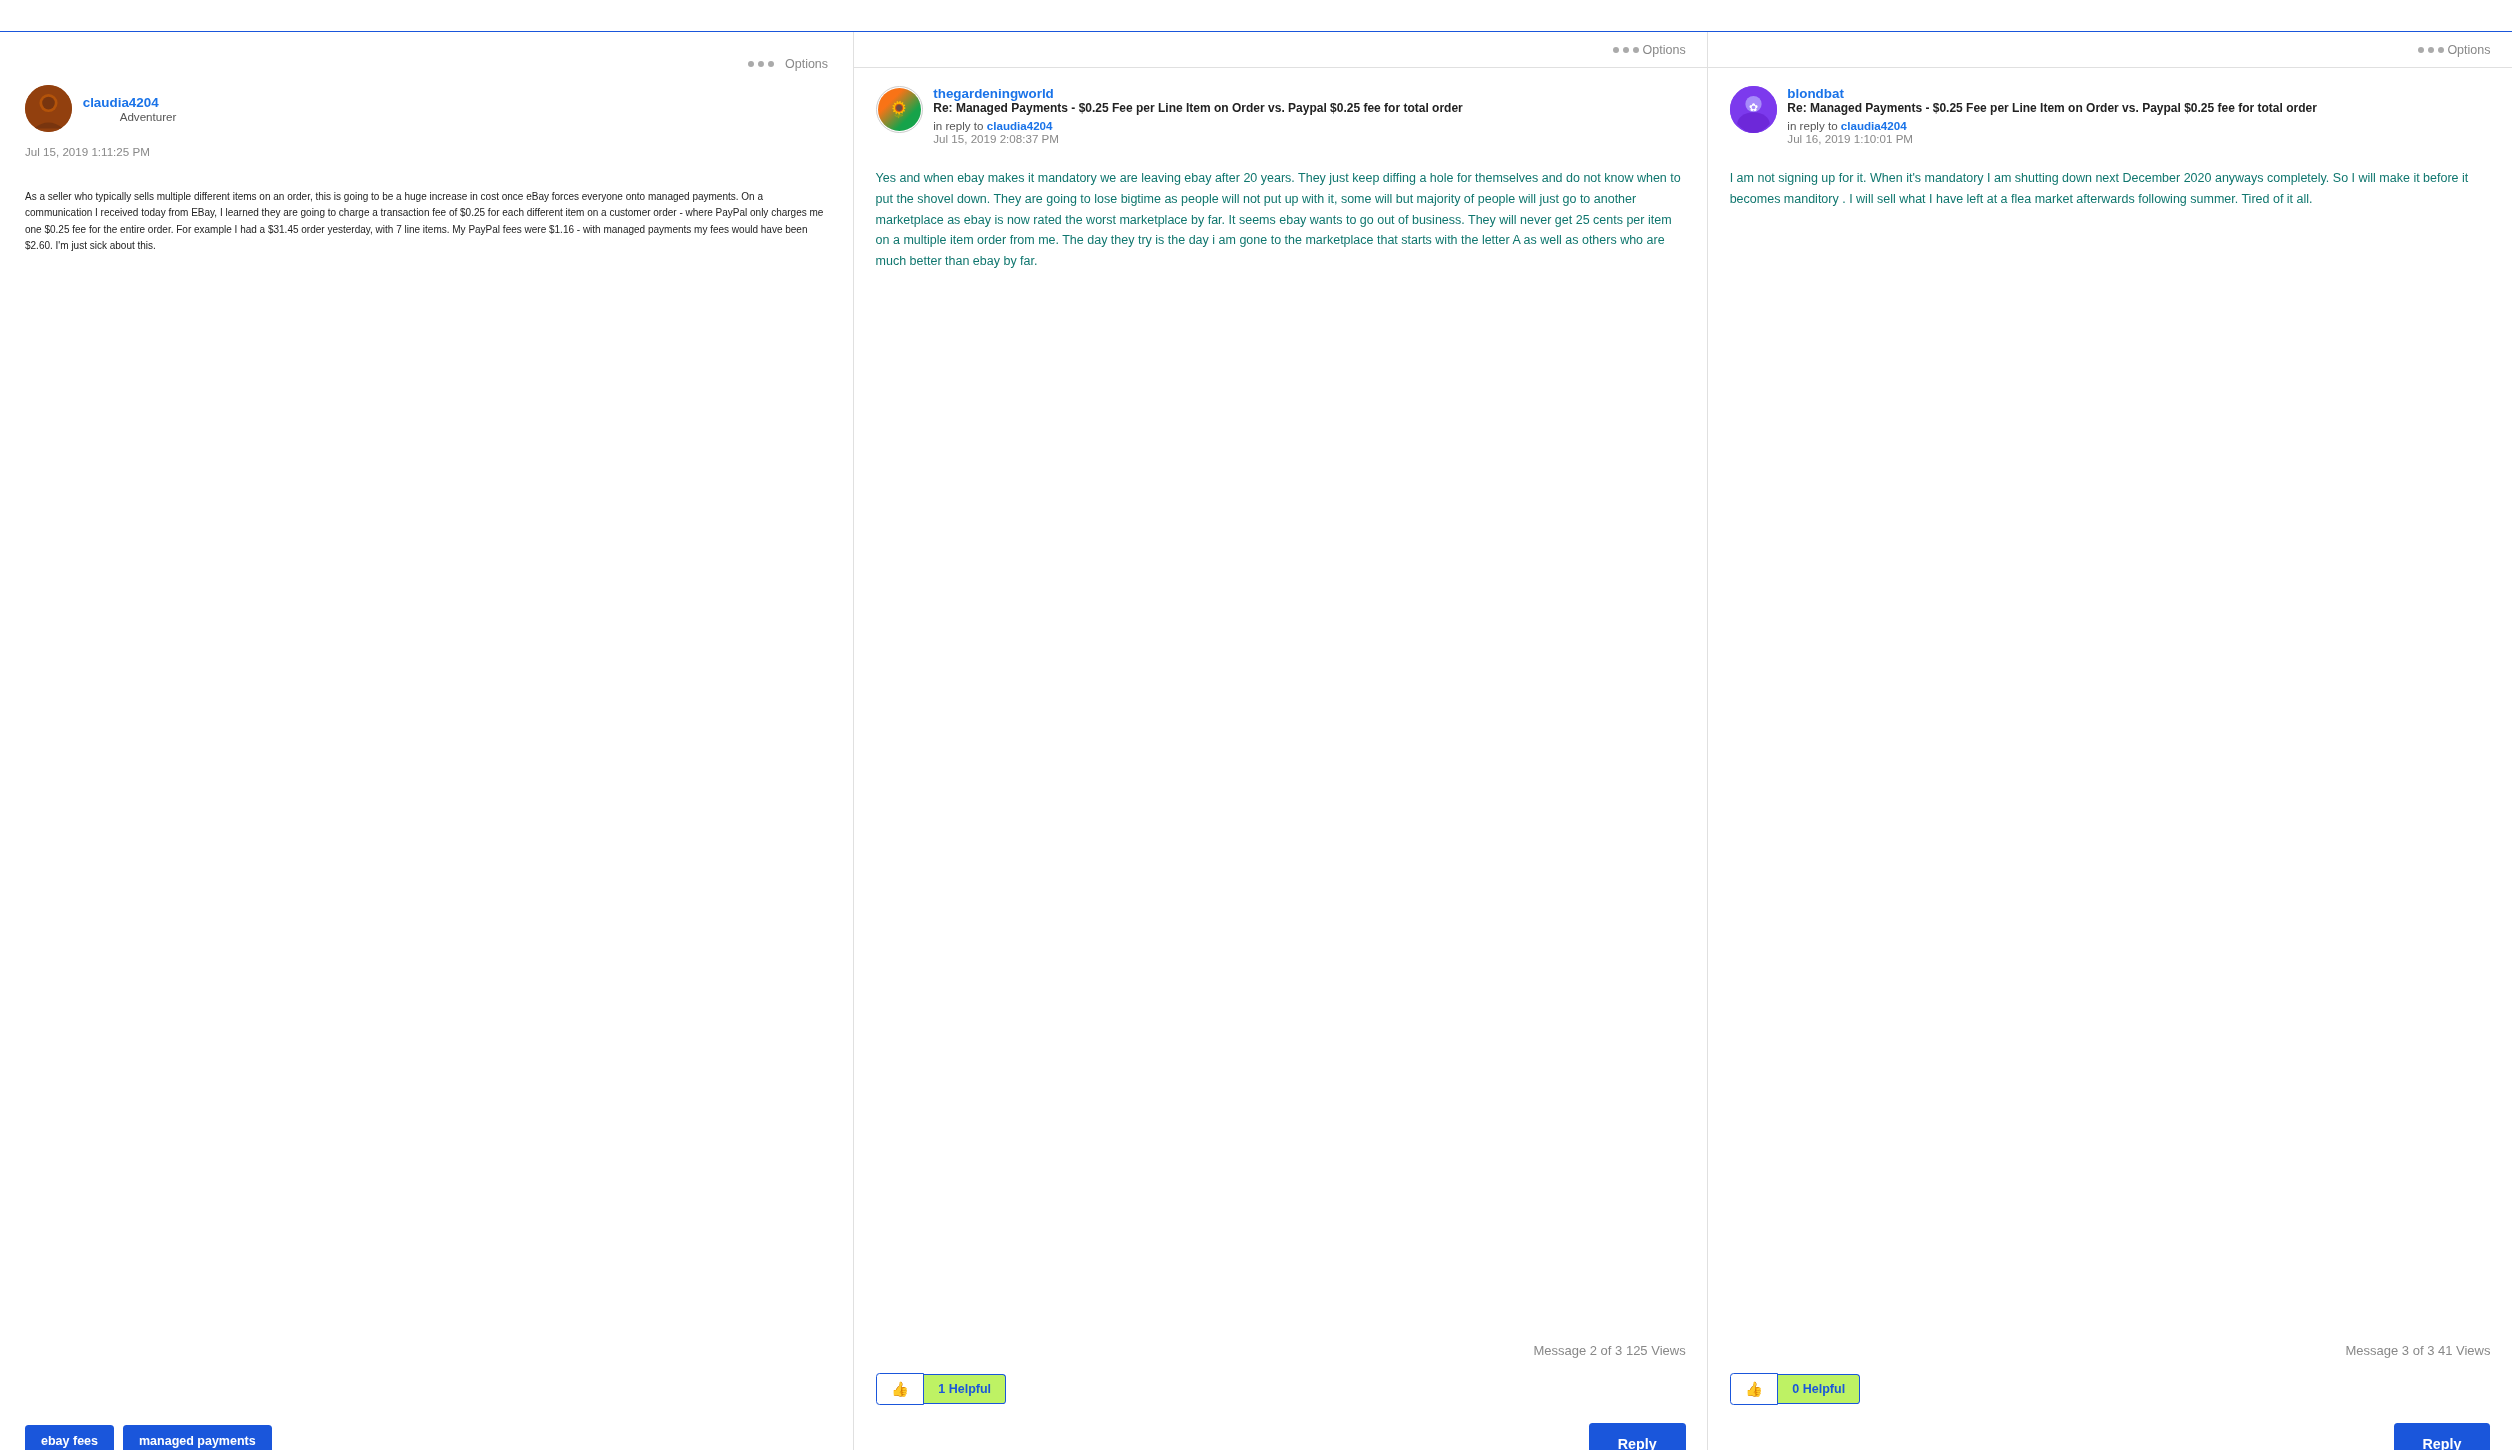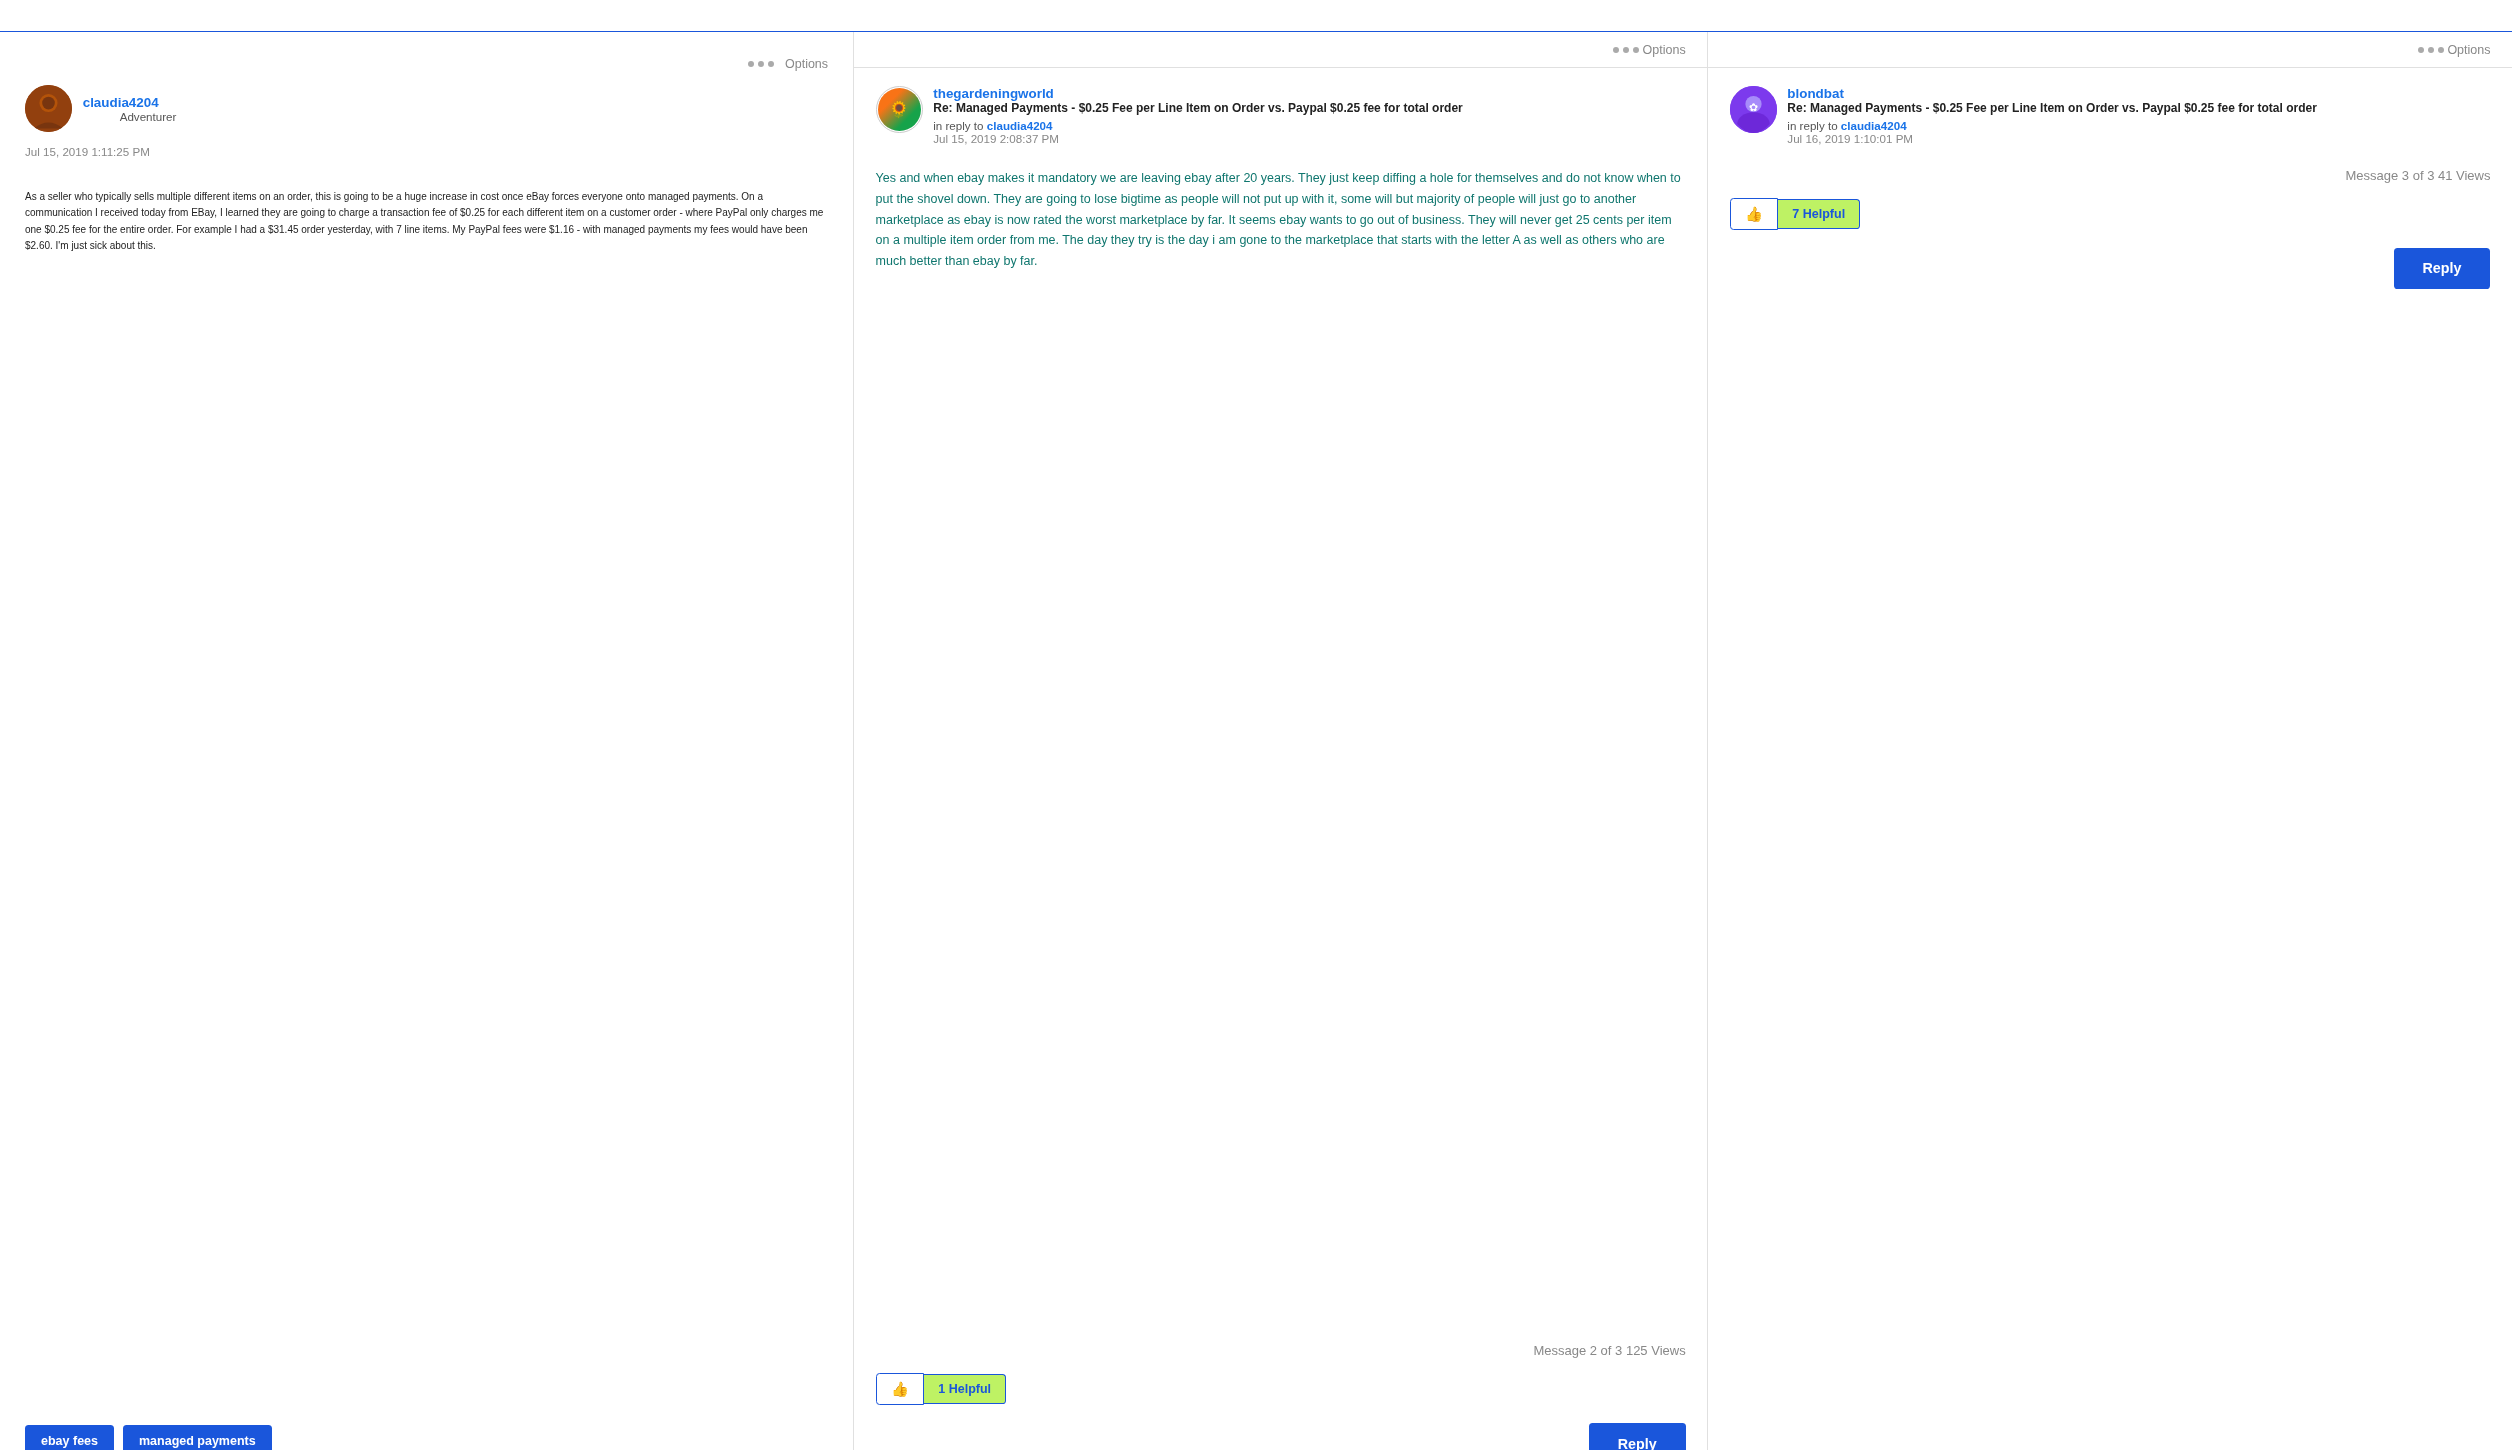--- a/index.html
+++ b/index.html
@@ -418,28 +418,29 @@
           <a class="author-name">blondbat</a>
           <div class="reply-title">Re: Managed Payments - $0.25 Fee per Line Item on Order vs. Paypal $0.25 fee for total order</div>
           <div class="in-reply-to">
             <span>in reply to</span>
             <a href="#">claudia4204</a>
           </div>
           <div class="reply-date">Jul 16, 2019 1:10:01 PM</div>
         </div>
       </div>
 
+      <div class="reply-body">I am not signing up for it. When it's mandatory I am shutting down next December 2020 anyways completely. So I will make it before it becomes manditory . I will sell what I have left at a flea market afterwards following summer. Tired of it all.</div>
 
       <div class="message-stats">Message 3 of 3   41 Views</div>
 
       <div class="helpful-row">
         <button class="helpful-btn">
           <span class="thumb-icon">👍</span>
         </button>
-        <span class="helpful-count">7 Helpful</span>
+        <span class="helpful-count">0 Helpful</span>
       </div>
 
       <div class="reply-btn-row">
         <button class="reply-btn">Reply</button>
       </div>
     </div>
   </div>
 
 </div>
 

